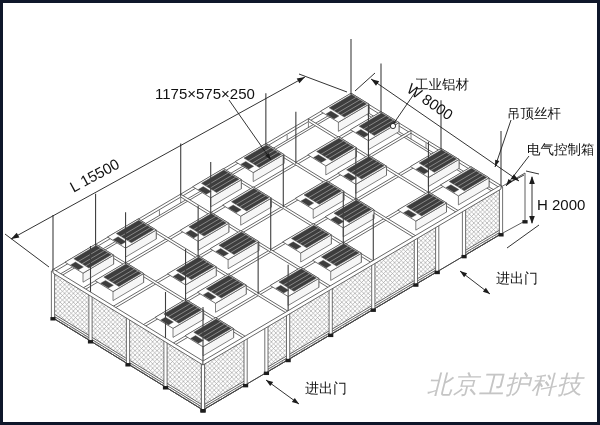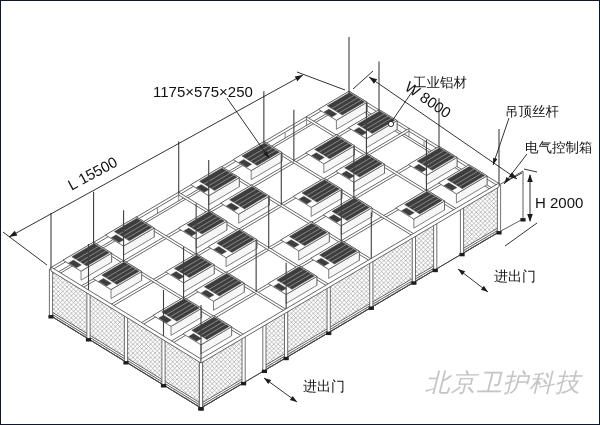--- a/index.html
+++ b/index.html
@@ -1,17 +1,17 @@
 <!DOCTYPE html>
 <html><head>
 <meta charset="utf-8">
 <style>
   html,body{margin:0;padding:0;background:#fff;}
   #frame{position:relative;width:600px;height:425px;background:#ffffff;
-         border:1px solid #0f172a;box-sizing:border-box;overflow:hidden;
+         border:3px solid #0f172a;box-sizing:border-box;overflow:hidden;
          font-family:"Liberation Sans","DejaVu Sans",sans-serif;}
   svg{display:block;}
   .ann{stroke:#1c1c1c;stroke-width:0.9;fill:none;}
   .arr{fill:#1c1c1c;stroke:none;}
   .dim{font-size:15px;fill:#111;}
   .lbl{font-size:13.5px;fill:#111;}
   .door{font-size:14px;fill:#111;}
   .wm{font-size:25px;font-style:italic;fill:#c5c5c5;letter-spacing:1px;}
 </style>
 </head>

